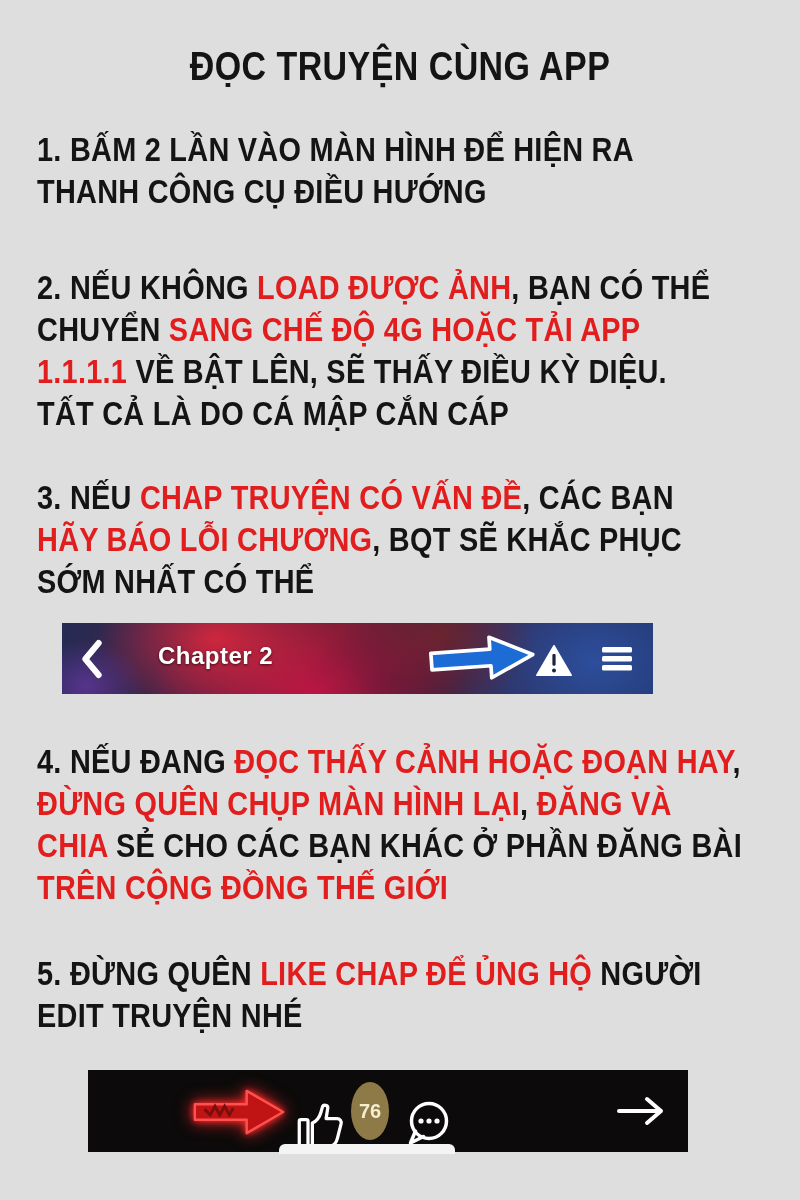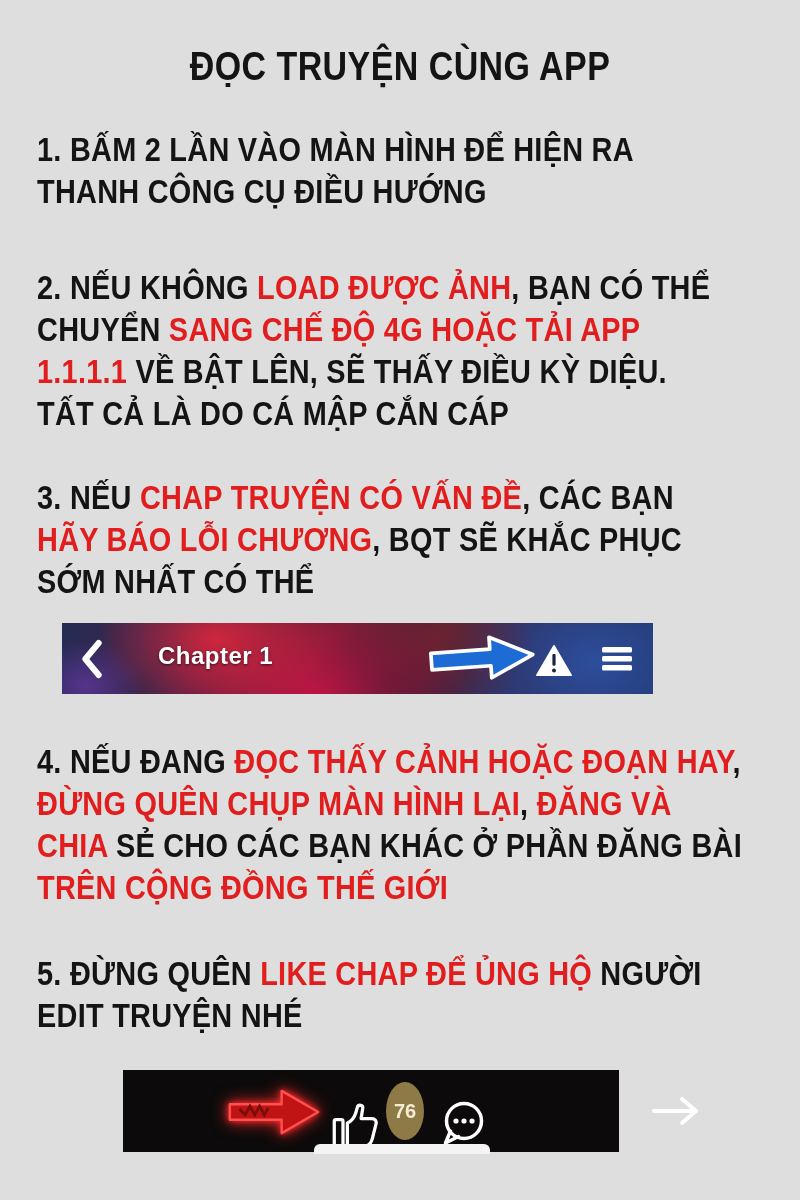--- a/index.html
+++ b/index.html
@@ -33,22 +33,22 @@
   .chapter-bar .back-btn{position:absolute;left:14px;top:16px;width:32px;height:40px;}
   .chapter-title{position:absolute;left:96px;top:19px;font-size:24px;font-weight:700;color:#fff;
     letter-spacing:.5px;text-shadow:0 1px 3px rgba(0,0,0,.65);white-space:nowrap;}
   .blue-arrow{position:absolute;left:366px;top:11px;width:110px;height:48px;transform:rotate(-4deg);}
   .blue-arrow polygon{fill:var(--blue,#1d6bd4);stroke:#fff;stroke-width:4;stroke-linejoin:round;}
   .warn-btn{position:absolute;left:473px;top:21px;width:38px;height:34px;}
   .menu-btn{position:absolute;left:540px;top:24px;width:32px;height:24px;}
   .menu-btn rect{fill:#fff;}
 
   
-  .bottom-bar{position:absolute;left:88px;top:1070px;width:496px;height:82px;
-    background:var(--barbg,#0c0a0a);overflow:visible;margin-left:35px;}
+  .bottom-bar{position:absolute;left:88px;top:1070px;width:600px;height:82px;
+    background:var(--barbg,#0c0a0a);overflow:visible;}
   .red-arrow{position:absolute;left:103px;top:13px;width:96px;height:58px;
     filter:drop-shadow(0 0 3px #ff2a2a) drop-shadow(0 0 8px rgba(255,40,40,.85));}
   .red-arrow polygon{fill:var(--redarrow,#c01414);stroke:#ff5050;stroke-width:2.5;stroke-linejoin:round;}
   .red-arrow path{stroke:#7a0d0d;stroke-width:3;fill:none;}
   .like-btn{position:absolute;left:208px;top:28px;width:48px;height:52px;}
   .badge{position:absolute;left:263px;top:12px;width:38px;height:58px;border-radius:19px/29px;
     background:var(--badge,#8d7a47);display:flex;align-items:center;justify-content:center;
     font-size:20px;font-weight:700;color:var(--badgetext,#f5ecd2);}
   .comment-btn{position:absolute;left:314px;top:27px;width:52px;height:54px;}
   .next-btn{position:absolute;left:528px;top:25px;width:50px;height:32px;}
@@ -86,21 +86,21 @@
     </div>
   <div class="para" id="para-5">
       <div class="line"><span class="blk">5. ĐỪNG QUÊN </span><span class="red">LIKE CHAP ĐỂ ỦNG HỘ</span><span class="blk"> NGƯỜI</span></div>
       <div class="line"><span class="blk">EDIT TRUYỆN NHÉ</span></div>
     </div>
 
   <div class="chapter-bar">
     <svg class="back-btn" viewBox="0 0 18 30">
       <polyline class="stroke-icon" points="14,3 4,15 14,27" stroke="#fff" fill="none" stroke-width="4.5" stroke-linecap="round" stroke-linejoin="round"></polyline>
     </svg>
-    <div class="chapter-title">Chapter 1</div>
+    <div class="chapter-title">Chapter 2</div>
     <svg class="blue-arrow" viewBox="0 0 116 52">
       <polygon points="2,17 66,17 66,4 112,26 66,48 66,35 2,35"></polygon>
     </svg>
     <svg class="warn-btn" viewBox="0 0 40 36">
       <g>
         <path d="M20 2 L38 33 L2 33 Z" fill="#ffffff" stroke="#ffffff" stroke-width="2" stroke-linejoin="round"></path>
         <rect x="18.3" y="10.5" width="3.4" height="12.5" rx="1.2" fill="#1c2340"></rect>
         <circle cx="20" cy="28" r="2.1" fill="#1c2340"></circle>
       </g>
     </svg>

